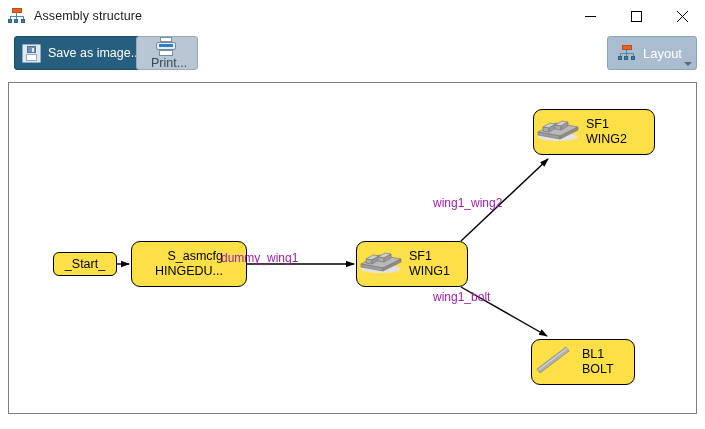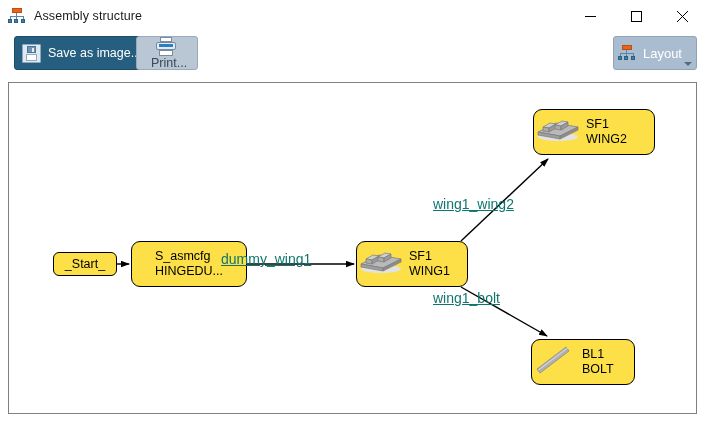--- a/index.html
+++ b/index.html
@@ -83,21 +83,21 @@
     padding: 0 10px 0 7px;
     background: #b9c6d4;
     border: 1px solid #9aaabb;
     color: #3a4a5a;
     flex-direction: column;
   }
   .tbtn-layout {
     right: 8px;
     top: 4px;
     height: 34px;
-    padding: 0 14px 0 4px;
+    padding: 0 14px 0 10px;
     background: #a9bcd0;
     border: 1px solid #8fa3bb;
     color: #ffffff;
   }
   .tbtn-label {
     font-size: 12.5px;
     margin-left: 7px;
     white-space: nowrap;
   }
   .tbtn-layout .tbtn-label { color: #ffffff; font-size: 13px; }
@@ -193,38 +193,37 @@
     font-size: 12.5px;
     color: #000000;
     line-height: 15px;
     white-space: pre-line;
   }
   .node-start {
     left: 44px; top: 169px; width: 64px; height: 24px;
     border-radius: 6px; justify-content: center;
   }
   .node-start .node-text { font-size: 12.5px; }
-  .node-asm  { left: 122px; top: 158px; width: 116px; height: 46px; justify-content: center; text-align: left; }
+  .node-asm  { left: 122px; top: 158px; width: 116px; height: 46px; justify-content: center; text-align: right; }
   .node-wing1{ left: 347px; top: 158px; width: 112px; height: 46px; }
   .node-wing2{ left: 524px; top: 26px;  width: 122px; height: 46px; }
   .node-bolt { left: 522px; top: 256px; width: 104px; height: 46px; }
   .node .node-text.indent { margin-left: 52px; }
   .node-bolt .node-text.indent { margin-left: 50px; }
 
   
   .part-icon { position: absolute; left: 7px; top: 7px; width: 46px; height: 32px; }
   .bolt-icon { position: absolute; left: 6px; top: 6px; width: 44px; height: 34px; }
 
   .edge-label {
     position: absolute;
-    font-size: 14px;
-    color: #0f766e;
+    font-size: 12px;
+    color: #a21caf;
     background: transparent;
     white-space: nowrap;
-    text-decoration: underline;
   }
   .lbl-dummy { left: 212px; top: 168px; }
   .lbl-w2    { left: 424px; top: 113px; }
   .lbl-bolt  { left: 424px; top: 207px; }
 </style>
 </head>
 <body>
 
 <div class="titlebar">
   <span class="icon-hier title-icon">

